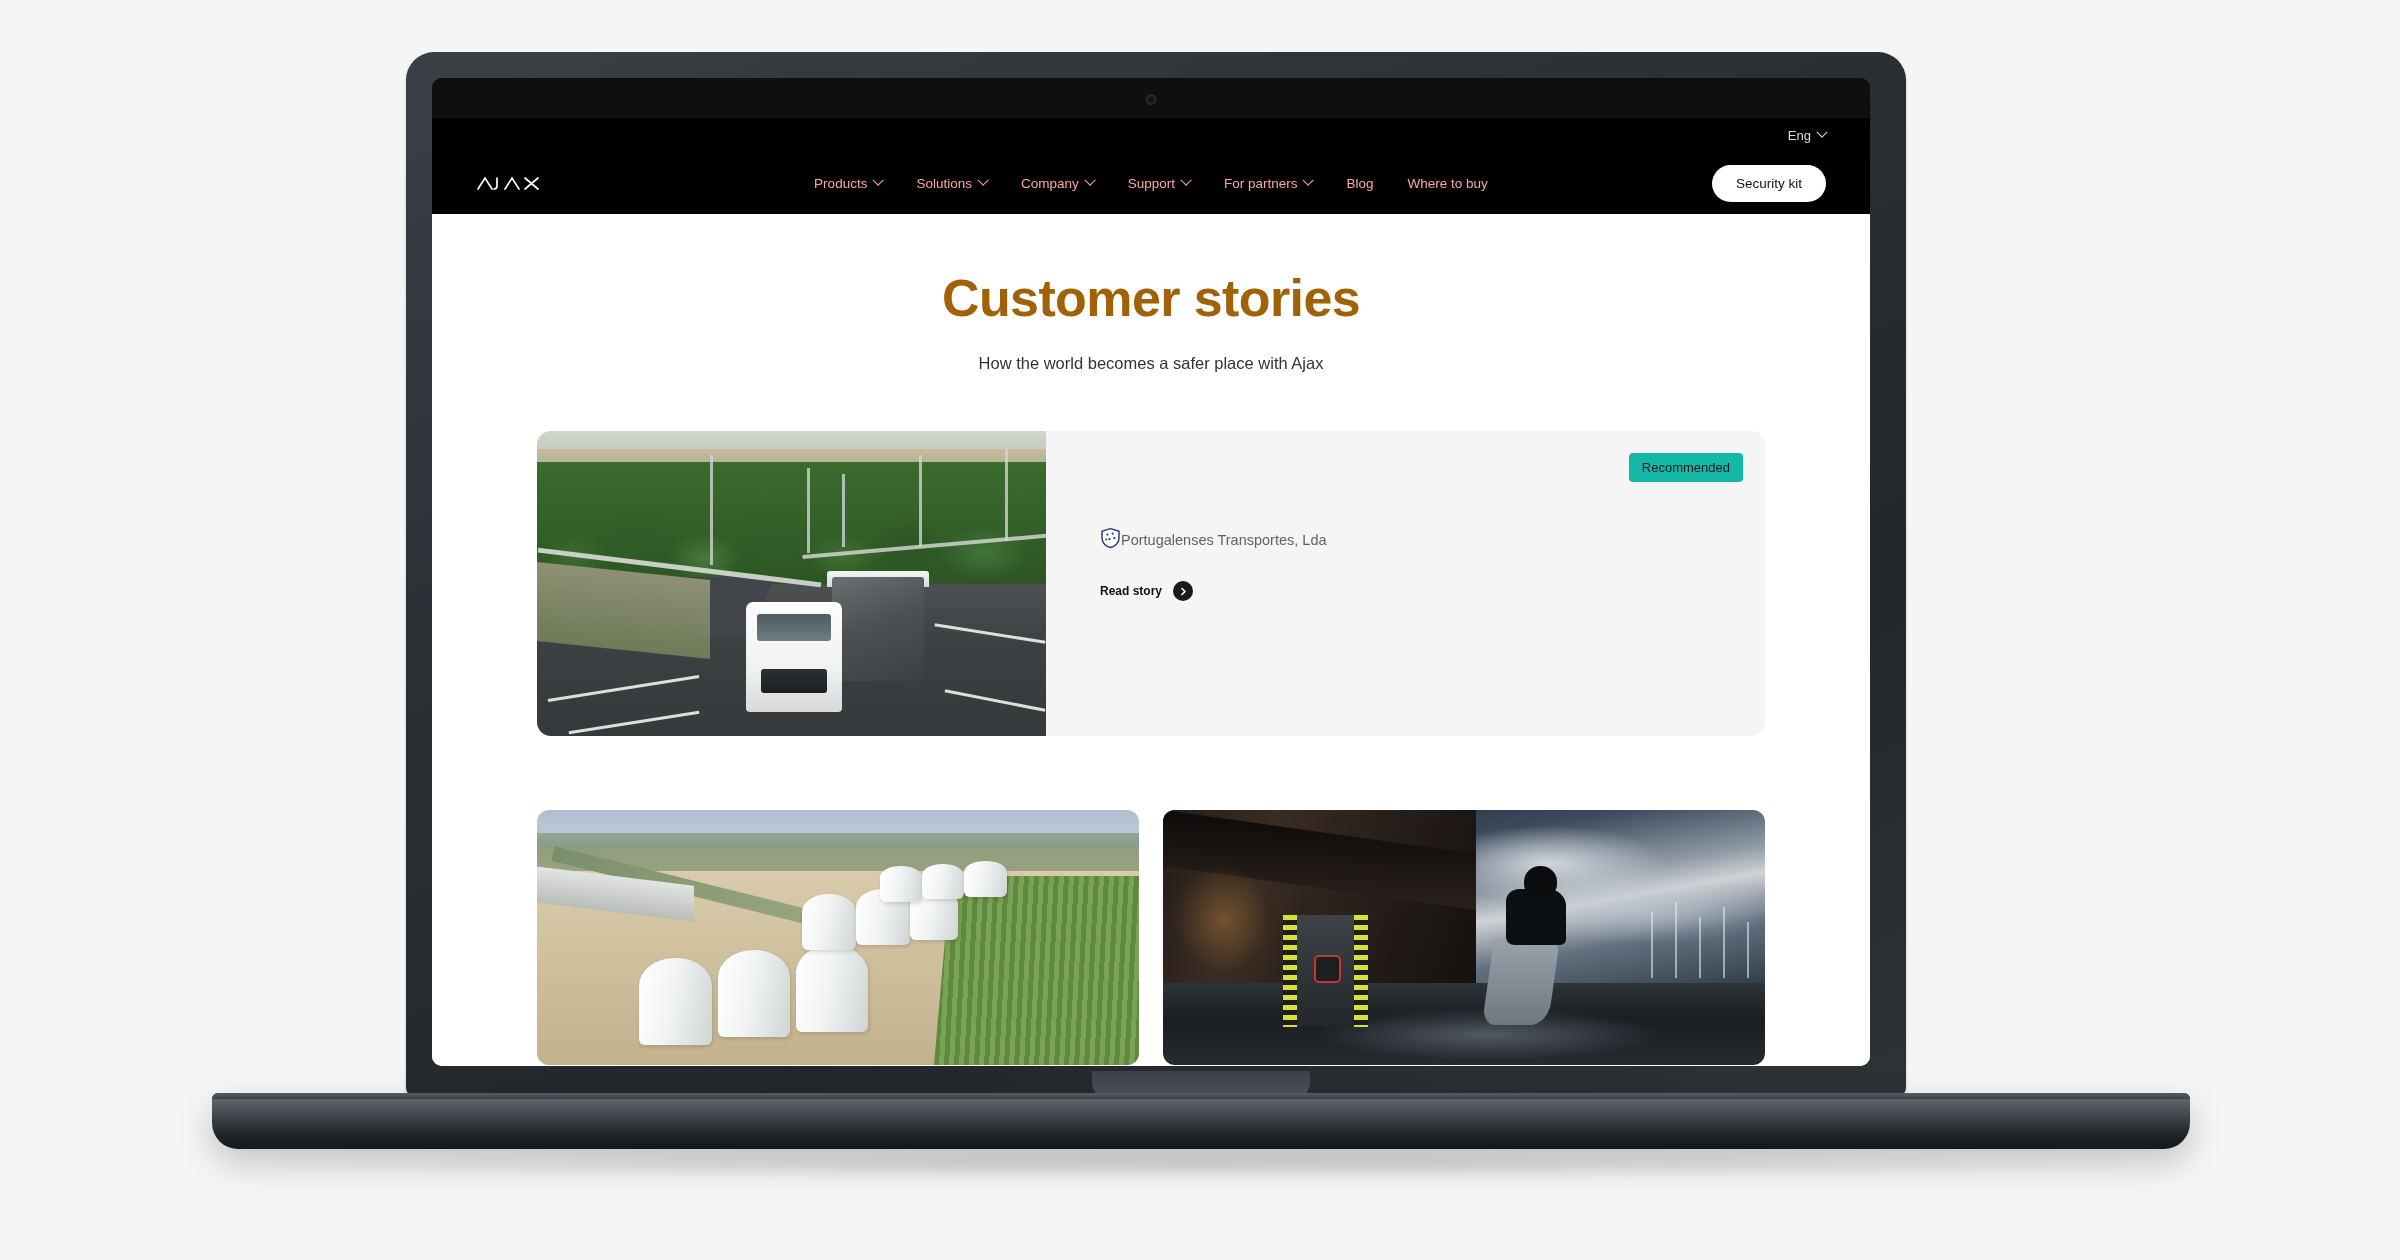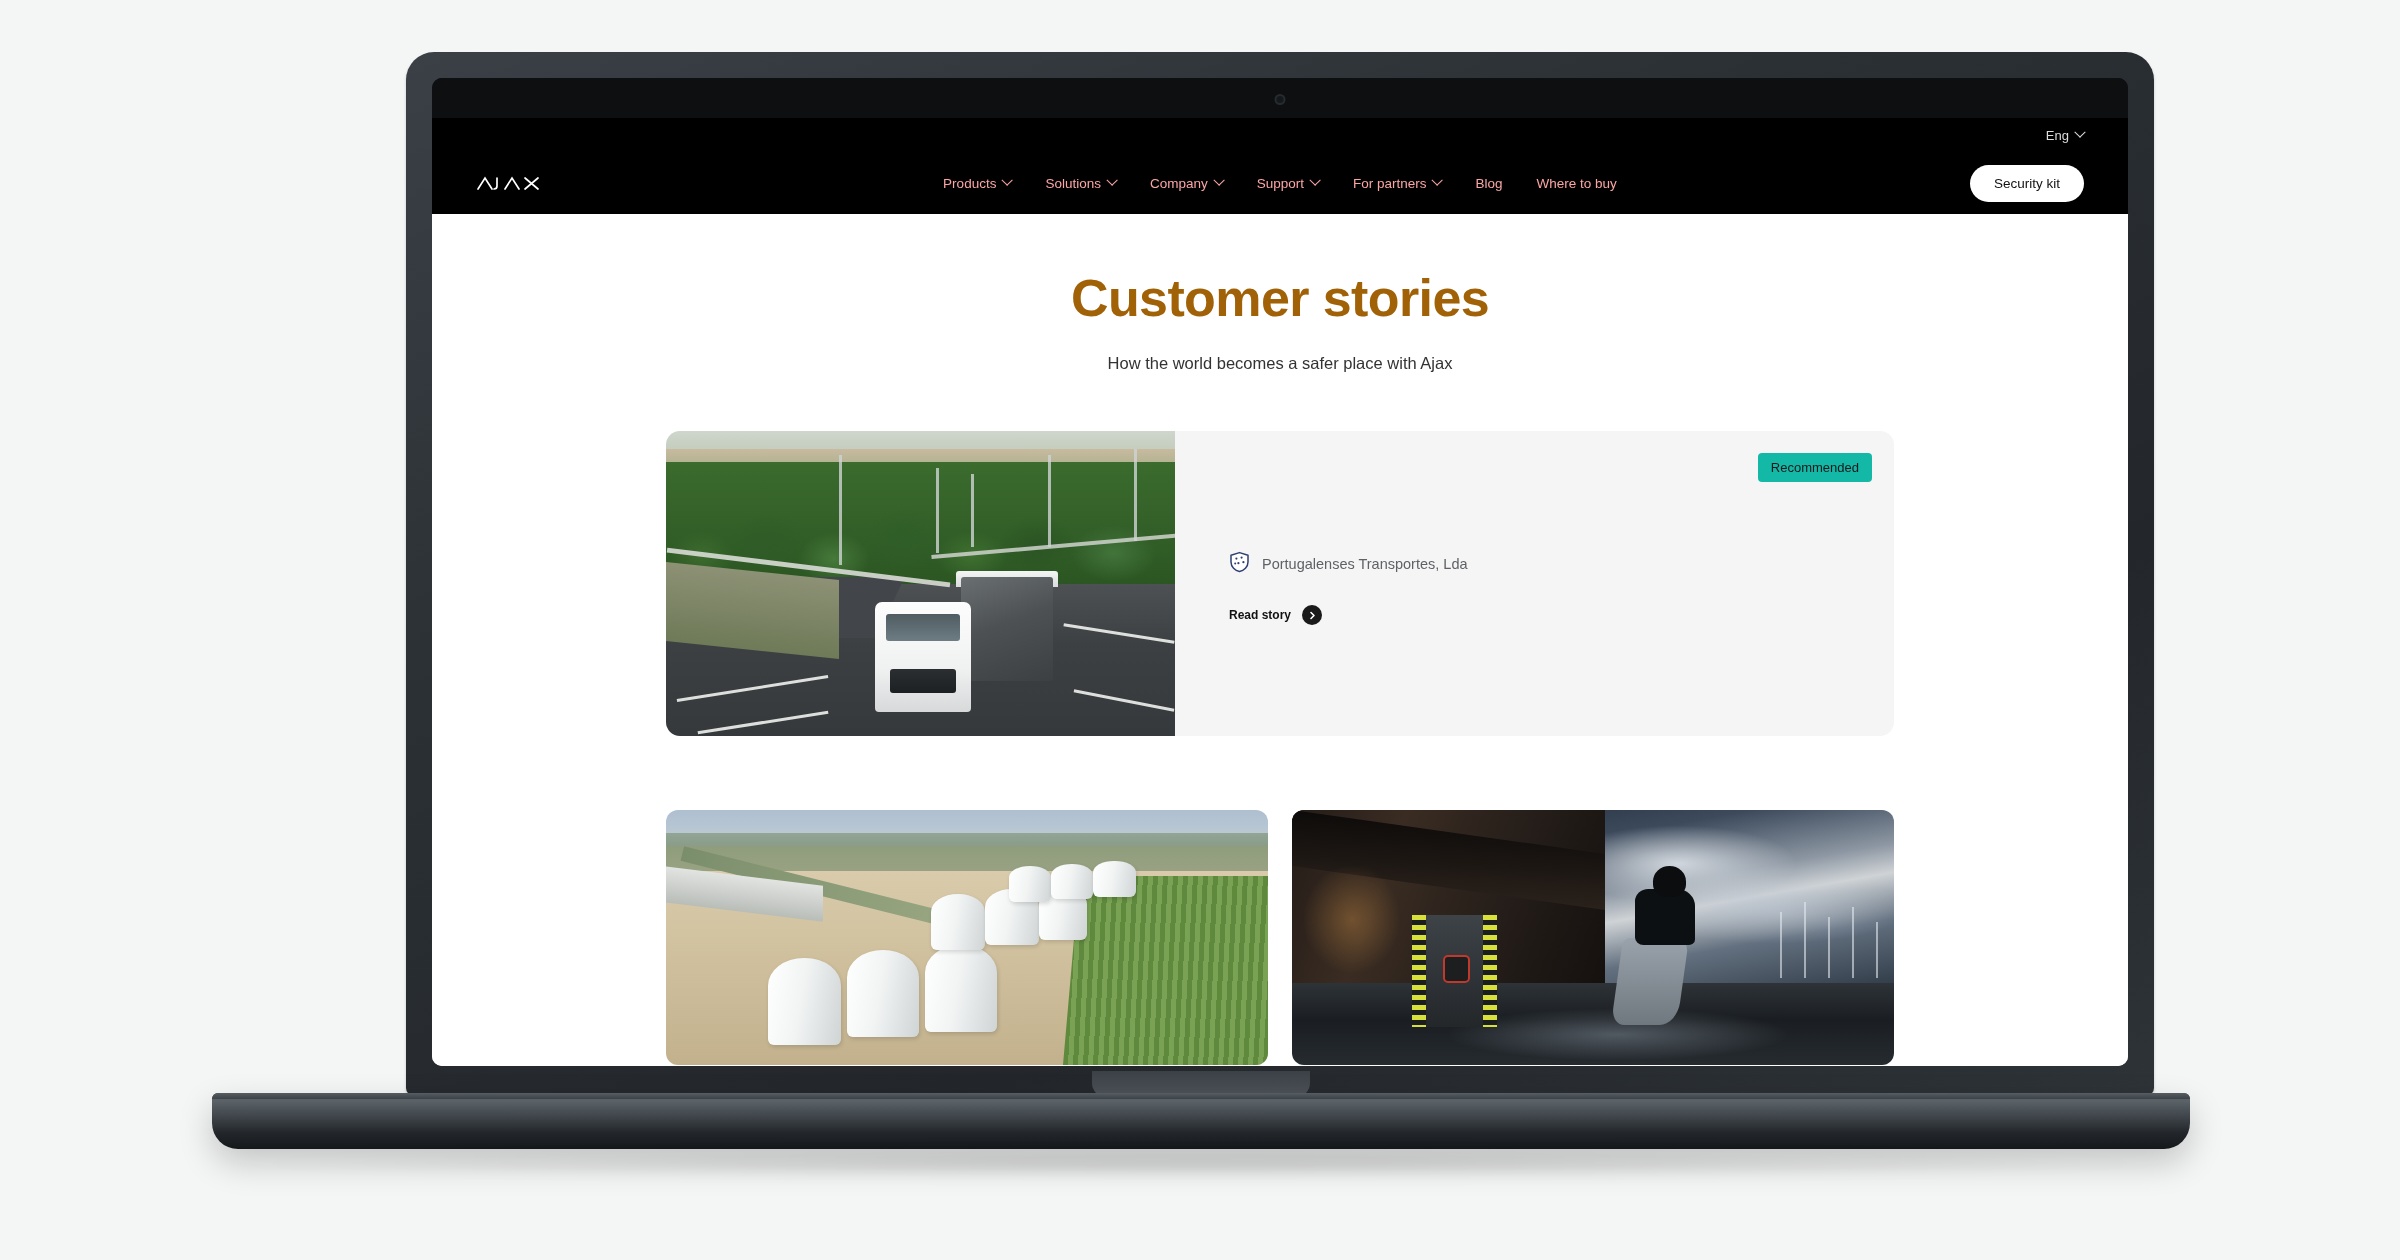--- a/index.html
+++ b/index.html
@@ -18,25 +18,25 @@
     width: 2400px;
     height: 1260px;
     background: #f4f5f5;
   }
 
   
   .laptop-lid {
     position: absolute;
     left: 406px;
     top: 52px;
-    width: 1748px;
+    width: 1500px;
     height: 1044px;
     background: linear-gradient(155deg, #3a4045 0%, #2b3035 35%, #23272b 70%, #2e3338 100%);
     border-radius: 28px 28px 8px 8px;
-    padding: 26px 26px 30px 26px;
+    padding: 26px 36px 30px 26px;
     box-shadow: 0 2px 3px rgba(0,0,0,.18);
   }
   .lid-inner {
     position: relative;
     width: 100%;
     height: 100%;
     background: #0d0f11;
     border-radius: 10px;
     overflow: hidden;
   }
@@ -223,23 +223,21 @@
     background: #14b8a6;
     color: #17181a;
     font-size: 13px;
     padding: 7px 13px;
     border-radius: 4px;
     font-weight: 400;
   }
   .brand-row {
     display: flex;
     align-items: center;
-    gap: 12px;
     margin-bottom: 18px;
-    margin-top: 24px;
   }
   .brand-name { font-size: 14.5px; color: #5e6266; }
   .card-title {
     font-size: 34px;
     font-weight: 700;
     color: #121212;
     letter-spacing: -0.4px;
   }
   .read-story {
     display: flex;

